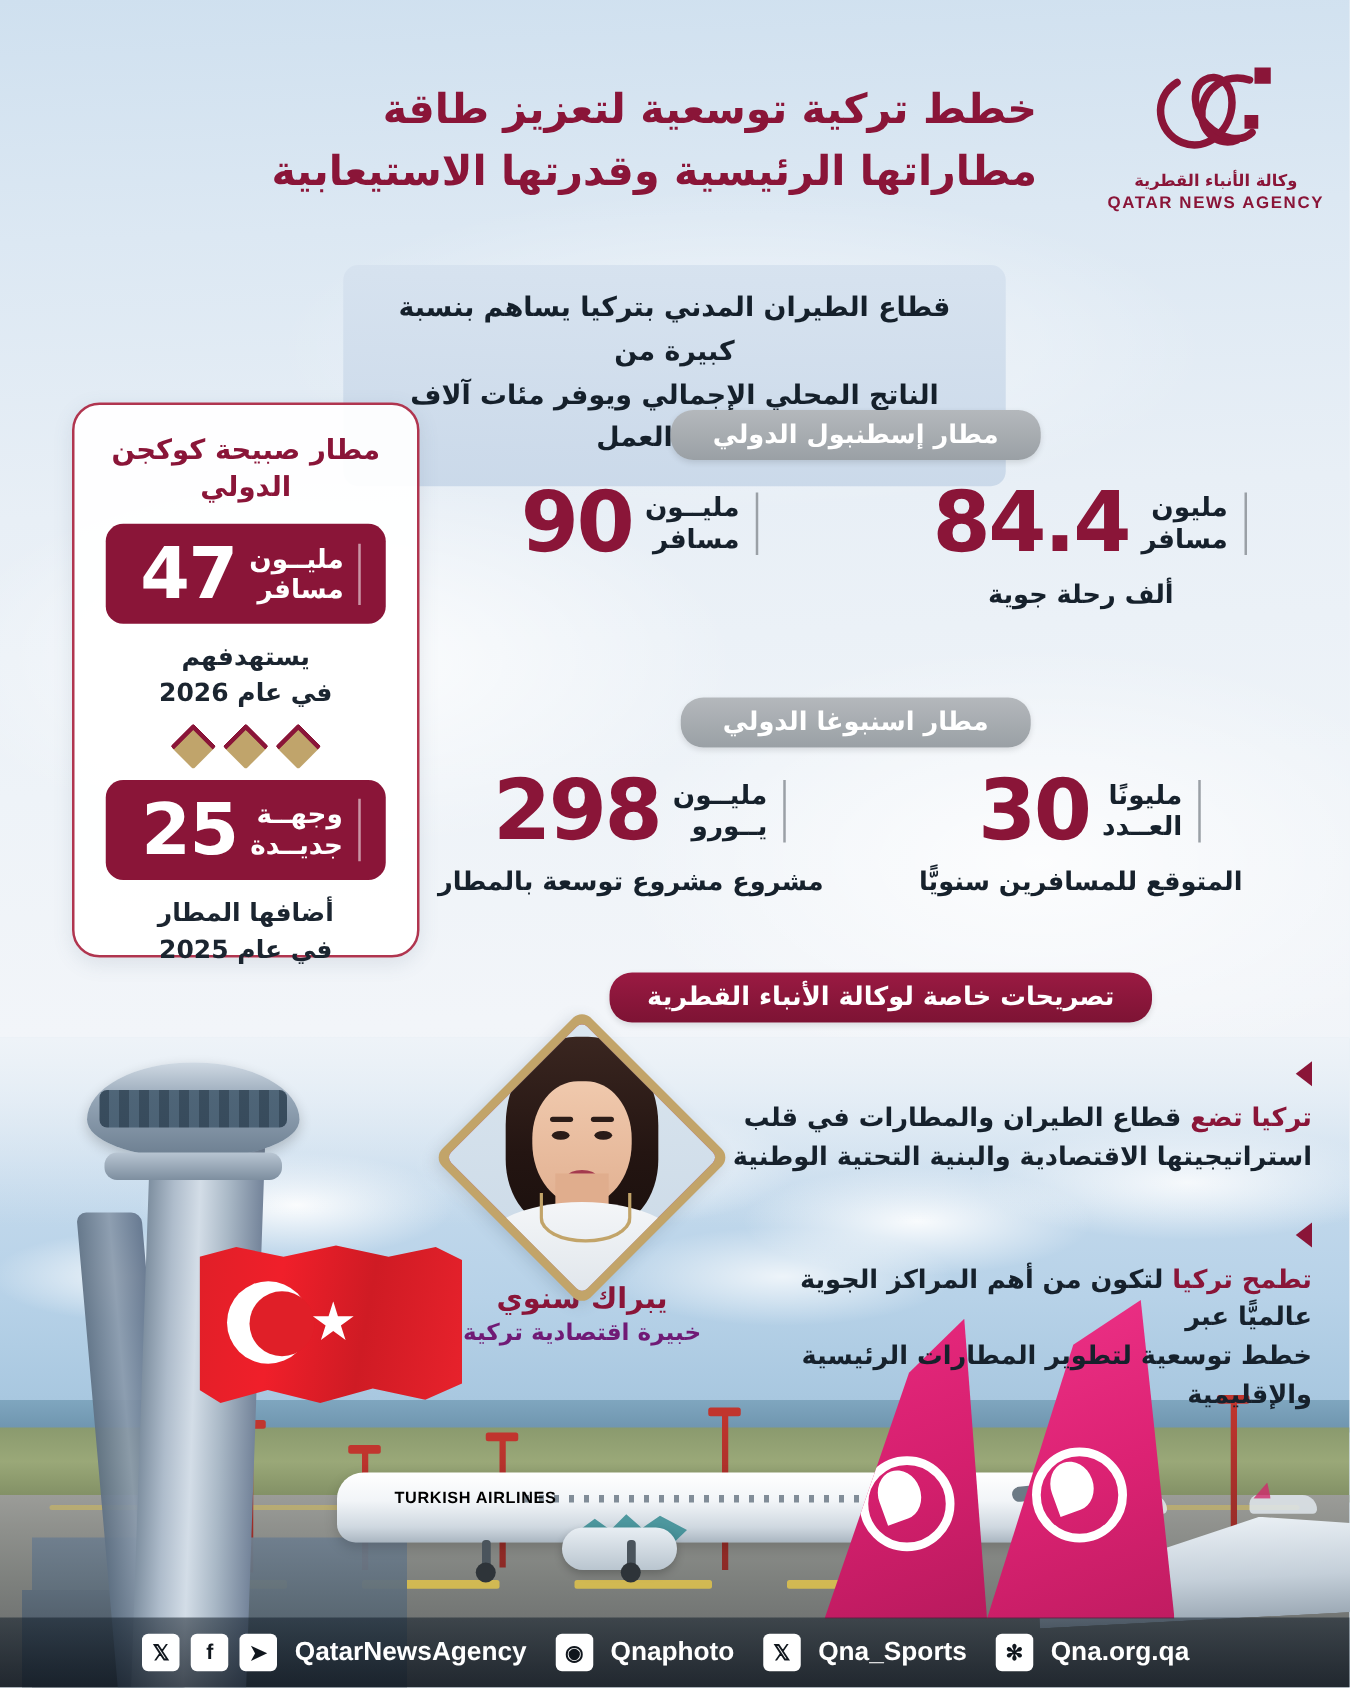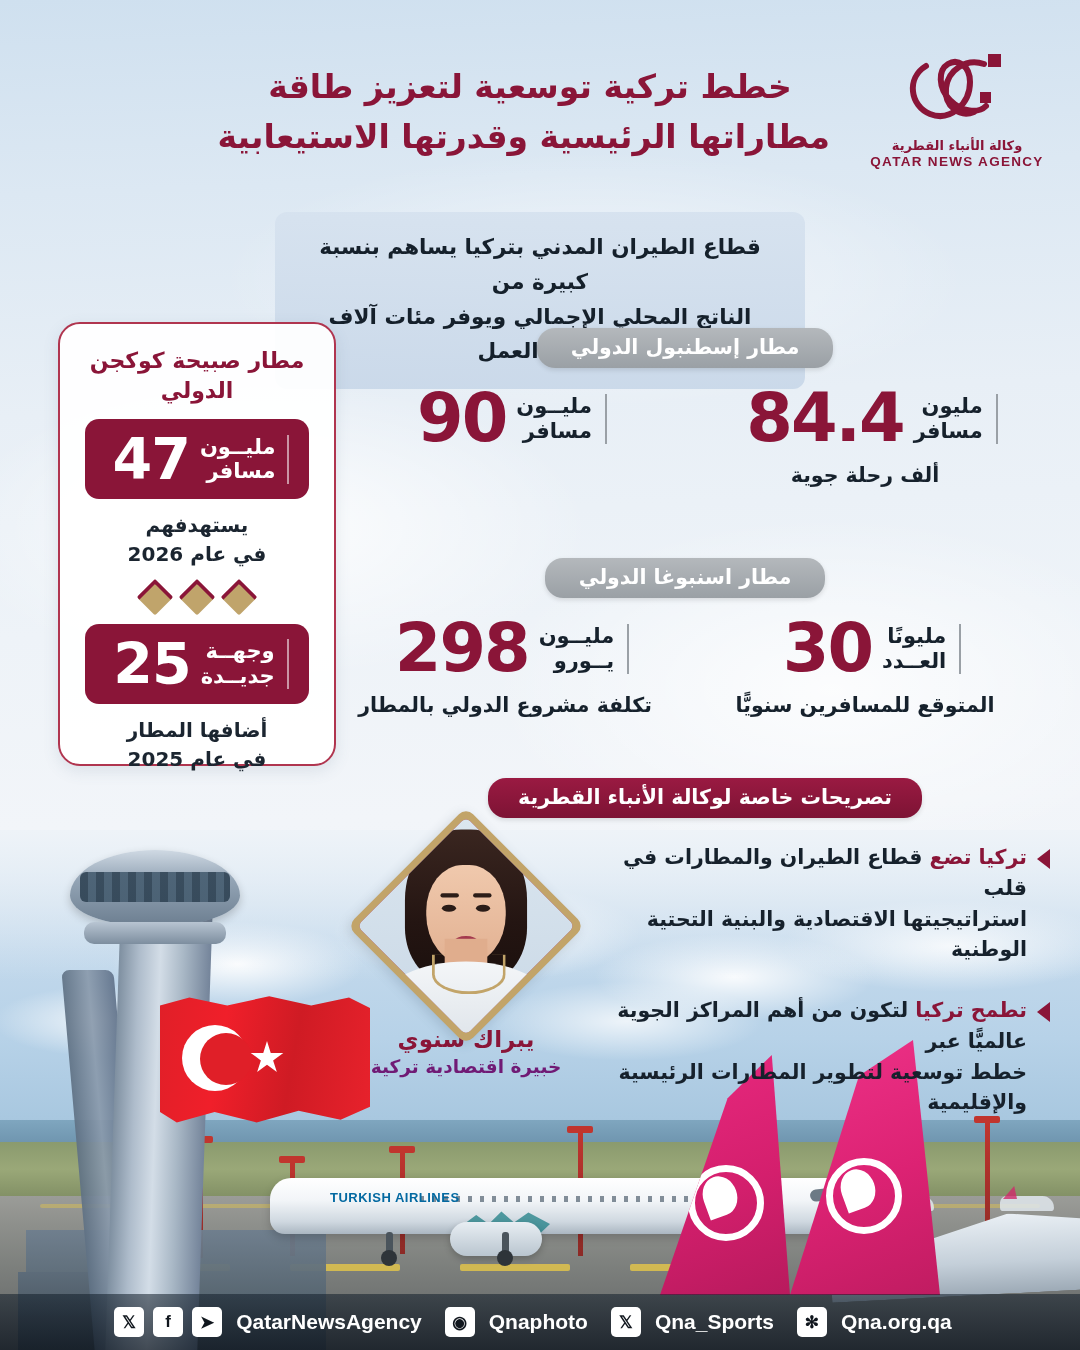--- a/index.html
+++ b/index.html
@@ -136,21 +136,21 @@
   .windows{
     position:absolute;left:150px;top:66px;width:330px;height:6px;
     background:repeating-linear-gradient(90deg,#5b6a78 0 4px,transparent 4px 12px);
     opacity:.75;
   }
   .cockpit{
     position:absolute;left:540px;top:58px;width:40px;height:12px;border-radius:8px;
     background:#4a5a68;opacity:.8;transform:rotate(-6deg);
   }
   .livery-text{
-    position:absolute;left:60px;top:60px;font-size:13px;font-weight:700;color:#0369a1;letter-spacing:.5px;
+    position:absolute;left:46px;top:60px;font-size:13px;font-weight:700;color:#000000;letter-spacing:.5px;
     font-family:"Liberation Sans",sans-serif;direction:ltr;
   }
   .tulip{
     position:absolute;left:190px;top:76px;width:90px;height:30px;
     background:#1f7f86;opacity:.75;
     clip-path:polygon(0 70%,18% 30%,32% 60%,46% 18%,60% 55%,76% 22%,100% 60%,86% 100%,12% 100%);
   }
   .engine{
     position:absolute;left:180px;top:92px;width:92px;height:34px;border-radius:18px;
     background:linear-gradient(180deg,#e8eef3,#b9c5cf);
@@ -198,23 +198,23 @@
   .far-fin{position:absolute;width:14px;height:13px;background:#cf2a6c;clip-path:polygon(80% 0,100% 100%,0 100%);opacity:.8;}
 
   
   .header{position:absolute;left:0;top:0;width:1080px;height:200px;}
   .title{
     position:absolute;right:250px;top:62px;width:600px;
     text-align:center;color:#8A1538;
     font-weight:800;font-size:33px;line-height:1.52;
     letter-spacing:0;
   }
-  .title .l{display:block;white-space:nowrap;}
-
-  .logo{position:absolute;right:28px;top:48px;width:190px;text-align:center;}
+  .title .l{display:block;white-space:nowrap;text-align:right;}
+
+  .logo{position:absolute;right:12px;top:48px;width:190px;text-align:center;}
   .logo svg{display:block;margin:0 auto;}
   .logo-ar{
     margin-top:2px;color:#8A1538;font-size:13px;font-weight:700;letter-spacing:.5px;
   }
   .logo-en{
     margin-top:1px;color:#8A1538;font-size:13.5px;font-weight:700;letter-spacing:1.3px;
     font-family:"Liberation Sans",sans-serif;direction:ltr;
   }
 
   
@@ -337,21 +337,21 @@
     position:absolute;left:50%;top:63%;width:48px;height:26px;margin-left:-24px;
     border:2px solid #c2a469;border-top:none;border-radius:0 0 50% 50%;
   }
   .st-name{
     margin-top:16px;color:#8A1538;font-size:23px;font-weight:800;
   }
   .st-role{
     margin-top:4px;color:#701a75;font-size:18.5px;font-weight:600;
   }
   .st-list{flex:1;padding-left:6px;}
-  .st-item{display:flex;flex-direction:row;align-items:flex-start;gap:10px;margin-bottom:30px;}
+  .st-item{display:flex;flex-direction:column;align-items:flex-start;gap:10px;margin-bottom:30px;}
   .st-arrow{
     flex:0 0 auto;margin-top:7px;width:0;height:0;
     border-top:10px solid transparent;border-bottom:10px solid transparent;
     border-right:13px solid #8A1538;
   }
   .st-text{
     flex:1;text-align:right;color:#16212c;font-size:20.5px;font-weight:600;line-height:1.5;
   }
   .st-text b{color:#8A1538;font-weight:800;}
 
@@ -560,21 +560,21 @@
       </div>
       <div class="kpi">
         <div class="kpi-top">
           <div class="kpi-num">298</div>
           <div class="kpi-unit">
             <div>مليــون</div>
             <div>يــورو</div>
           </div>
         </div>
         <div class="kpi-desc">
-          <div>تكلفة مشروع الدولي بالمطار</div>
+          <div>مشروع مشروع توسعة بالمطار</div>
         </div>
       </div>
     </div>
   </div>
 
   <div class="statements">
     <div class="sec-badge maroon">تصريحات خاصة لوكالة الأنباء القطرية</div>
 
     <div class="st-body">
 

